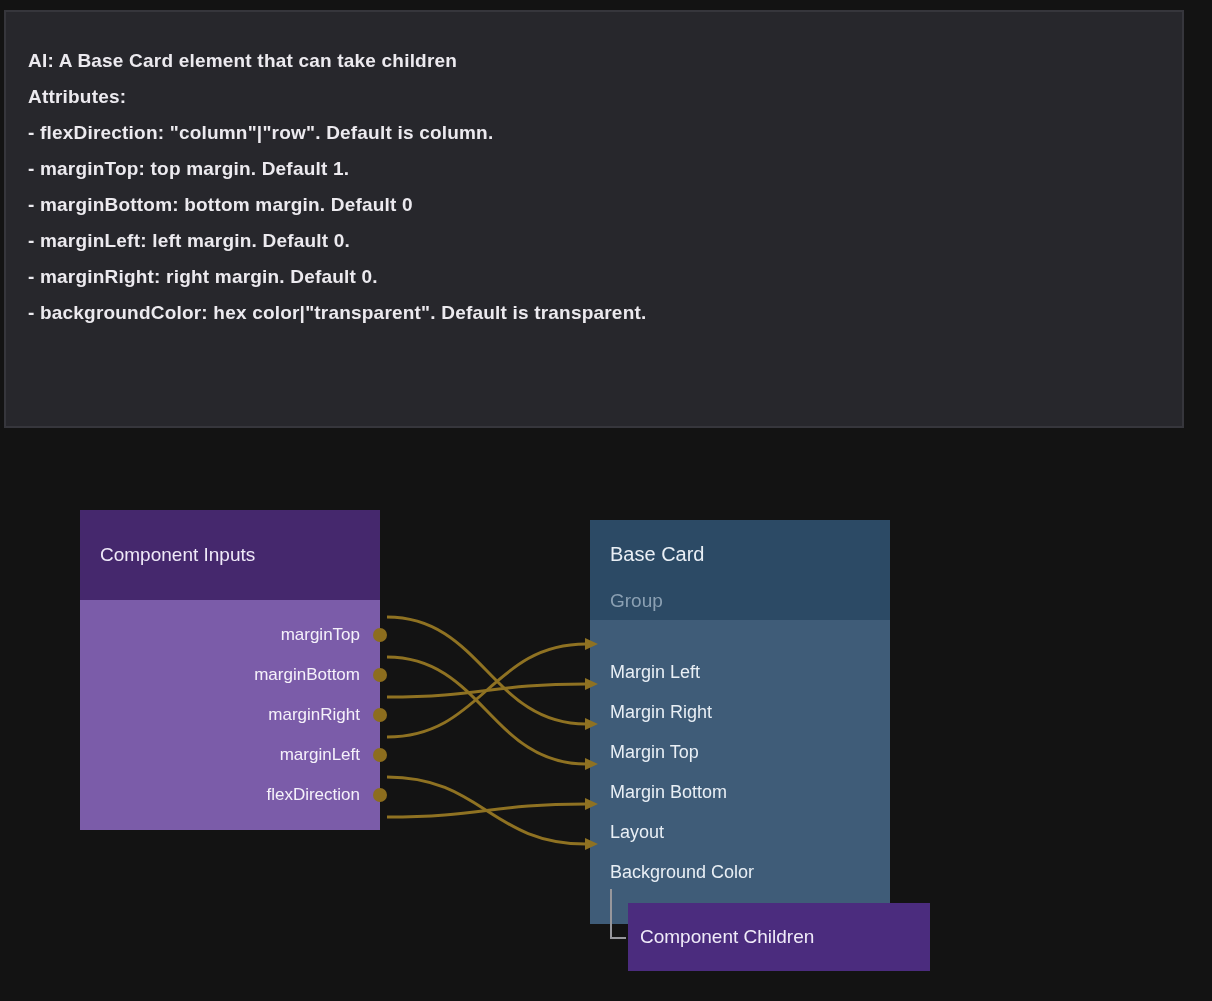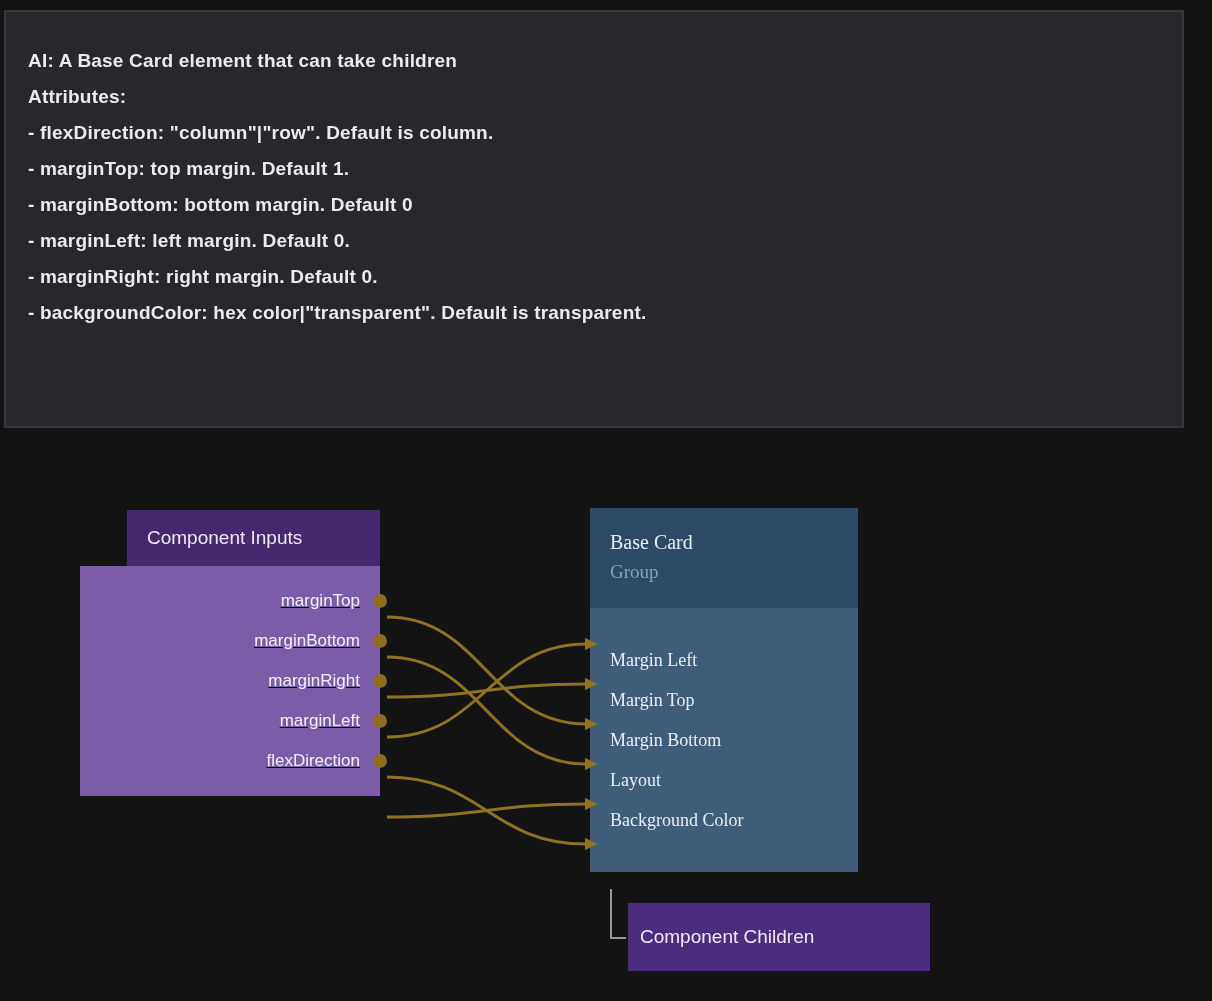--- a/index.html
+++ b/index.html
@@ -24,39 +24,39 @@
   #wires {
     position:absolute; left:0; top:0; width:1212px; height:1001px;
     pointer-events:none; z-index:3;
   }
 
   
   .node { position:absolute; z-index:2; }
 
   .node-inputs { left:80px; top:510px; width:300px; }
   .node-inputs .node-header {
-    height:56px; background:#45286d; display:flex; align-items:center;
-    padding:0 20px; font-size:19px; color:#efe9f8;margin-left:47px;
+    height:90px; background:#45286d; display:flex; align-items:center;
+    padding:0 20px; font-size:19px; color:#efe9f8;
   }
-  .node-inputs .node-body { background:#7b5ca9; padding:15px 0;text-decoration:underline; }
+  .node-inputs .node-body { background:#7b5ca9; padding:15px 0; }
   .in-row {
     position:relative; height:40px; display:flex; align-items:center;
     justify-content:flex-end; padding-right:20px; color:#f5f1fa; font-size:17px;
   }
   .port-dot {
     position:absolute; right:-7px; top:50%; margin-top:-7px;
     width:14px; height:14px; border-radius:50%; background:#8c6d1e;
   }
 
-  .node-basecard { left:590px; top:508px; width:268px;font-family:Liberation Serif, serif; }
+  .node-basecard { left:590px; top:520px; width:300px; }
   .node-basecard .node-header {
     height:100px; background:#2c4a65; padding:23px 20px 0 20px;
   }
   .bc-title { font-size:20px; color:#e9eff5; }
-  .bc-subtitle { font-size:19px; color:#8ba0b3; margin-top:7px; }
+  .bc-subtitle { font-size:19px; color:#8ba0b3; margin-top:24px; }
   .node-basecard .node-body { background:#3f5c78; padding:32px 0; }
   .out-row {
     height:40px; display:flex; align-items:center;
     padding-left:20px; color:#e9eff5; font-size:18px;
   }
 
   .node-children {
     left:628px; top:903px; width:302px; height:68px; background:#4b2c7e;
     display:flex; align-items:center; padding:0 12px;
     color:#f0ebf9; font-size:19px;
@@ -125,20 +125,23 @@
   <div class="node node-basecard">
     <div class="node-header">
       <div class="bc-title">Base Card</div>
       <div class="bc-subtitle">Group</div>
     </div>
     <div class="node-body">
       <div class="out-row">
         <span>Margin Left</span>
       </div>
       <div class="out-row">
+        <span>Margin Right</span>
+      </div>
+      <div class="out-row">
         <span>Margin Top</span>
       </div>
       <div class="out-row">
         <span>Margin Bottom</span>
       </div>
       <div class="out-row">
         <span>Layout</span>
       </div>
       <div class="out-row">
         <span>Background Color</span>

